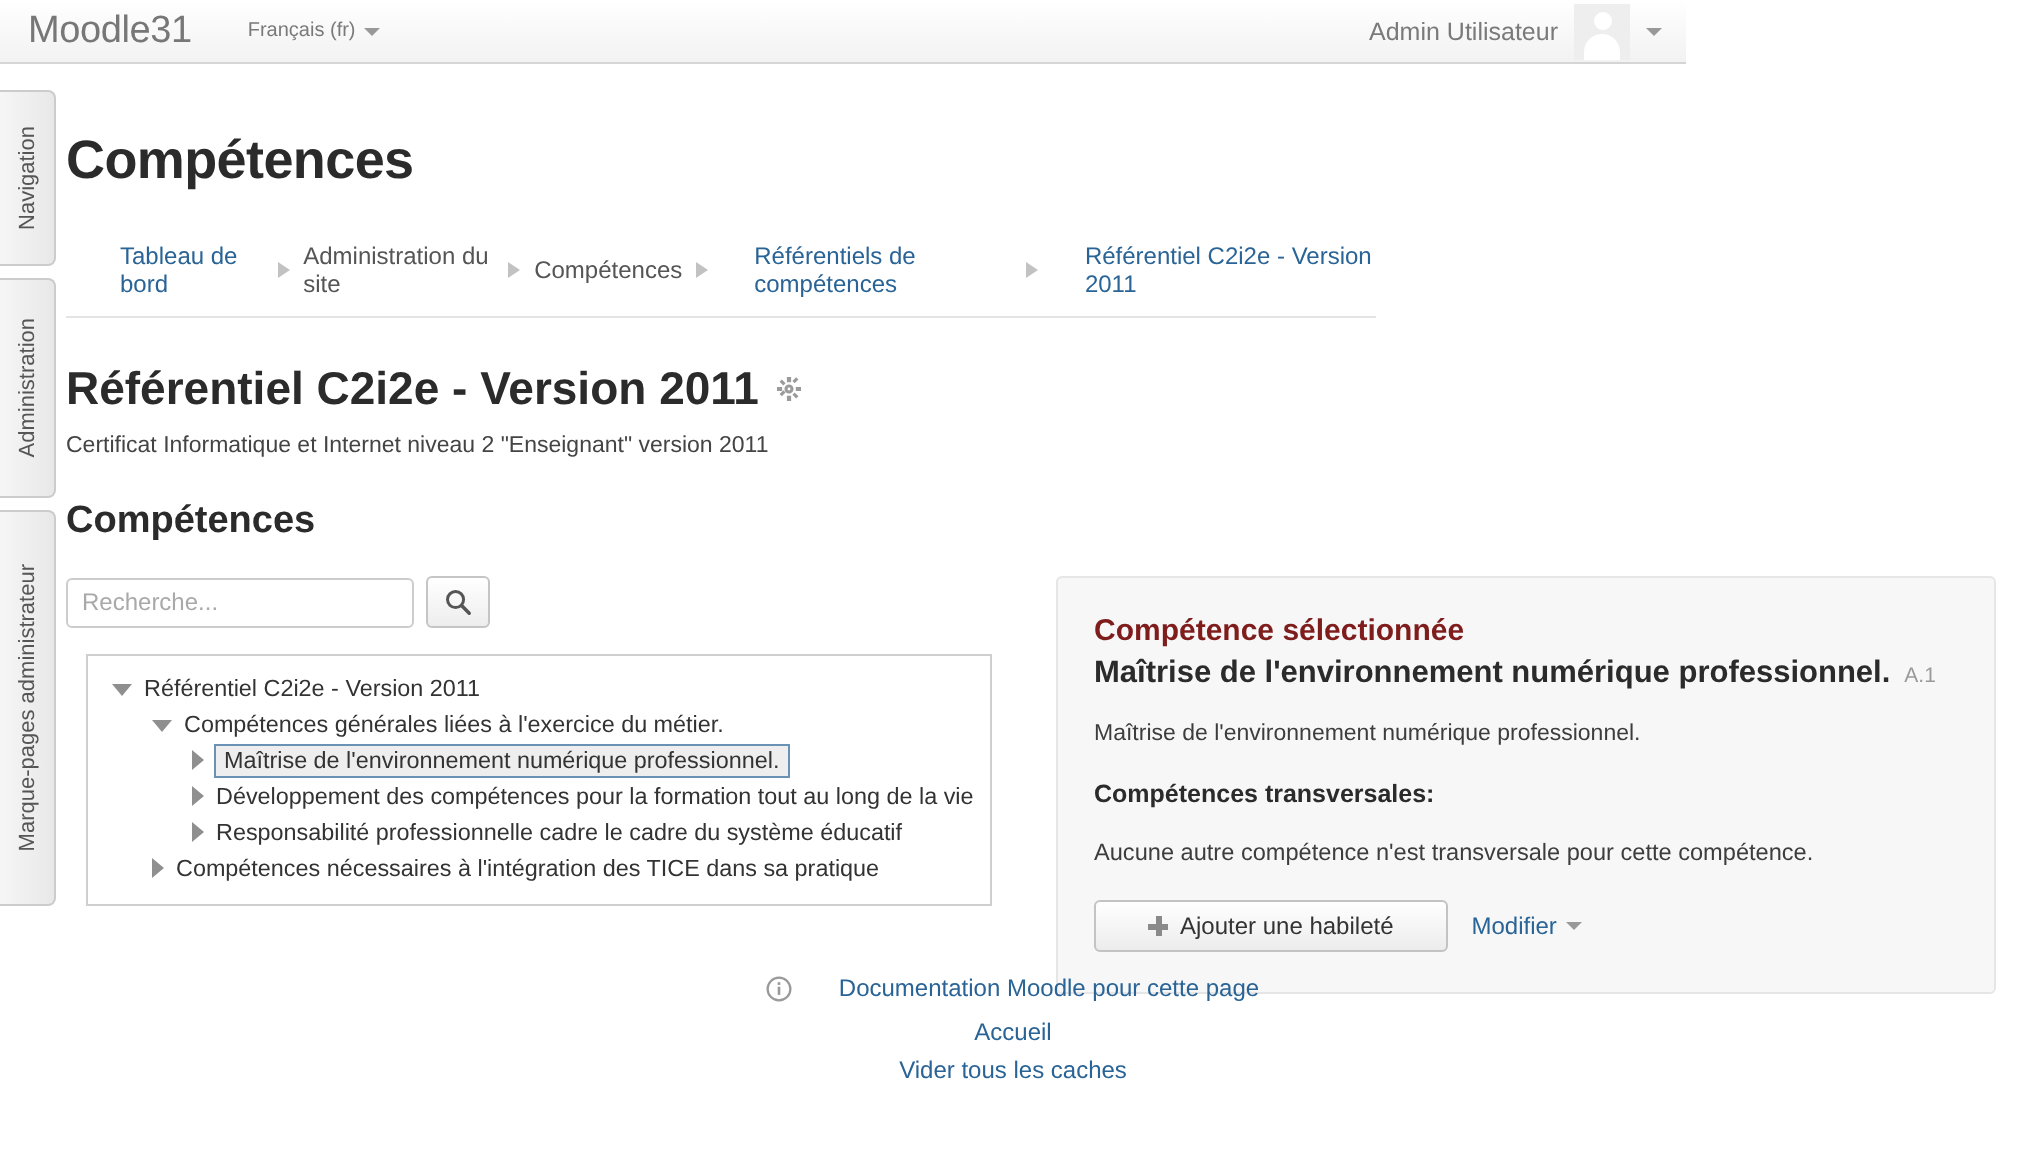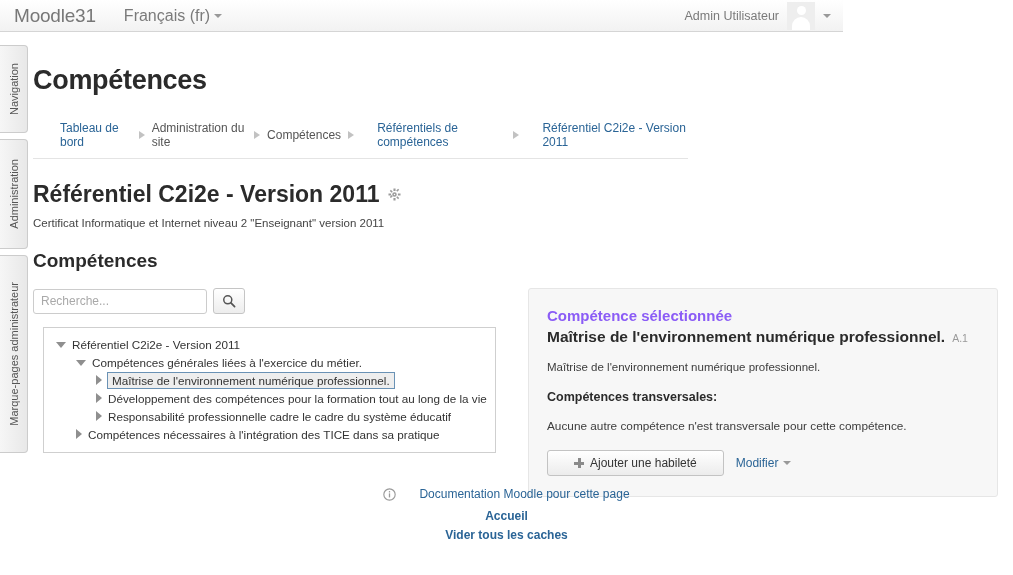--- a/index.html
+++ b/index.html
@@ -27,21 +27,21 @@
     align-items: center;
   }
   .brand {
     font-size: 19px;
     color: #777777;
     margin-left: 14px;
     letter-spacing: -0.2px;
   }
   .lang-menu {
     margin-left: 28px;
-    font-size: 16px;
+    font-size: 10px;
     color: #7a7a7a;
     display: flex;
     align-items: center;
     gap: 4px;
   }
   .caret {
     display: inline-block;
     width: 0; height: 0;
     border-left: 4px solid transparent;
     border-right: 4px solid transparent;
@@ -248,21 +248,21 @@
   
   .panel {
     background: #f7f7f7;
     border: 1px solid #e6e6e6;
     border-radius: 3px;
     padding: 18px 18px 20px 18px;
   }
   .panel-kicker {
     font-size: 15px;
     font-weight: bold;
-    color: #8b5cf6;
+    color: #7f1d1d;
   }
   .panel-title-row {
     margin-top: 4px;
     display: flex;
     align-items: baseline;
     gap: 7px;
   }
   .panel-title {
     font-size: 15.5px;
     font-weight: bold;
@@ -341,21 +341,21 @@
   .footer-doc {
     display: inline-flex;
     align-items: center;
     gap: 23px;
     color: #2a6496;
     text-decoration: none;
   }
   .info-ico { display: block; }
   .footer-line { margin-top: 16px; }
   .footer-line a, .footer a { color: #2a6496; text-decoration: none; }
-  .footer-sub { margin-top: 5px; font-weight: bold; }
+  .footer-sub { margin-top: 5px; }
 </style>
 </head>
 <body>
 
 <div class="navbar">
   <div class="brand">Moodle31</div>
   <div class="lang-menu">
     <span>Français (fr)</span>
     <span class="caret"></span>
   </div>

